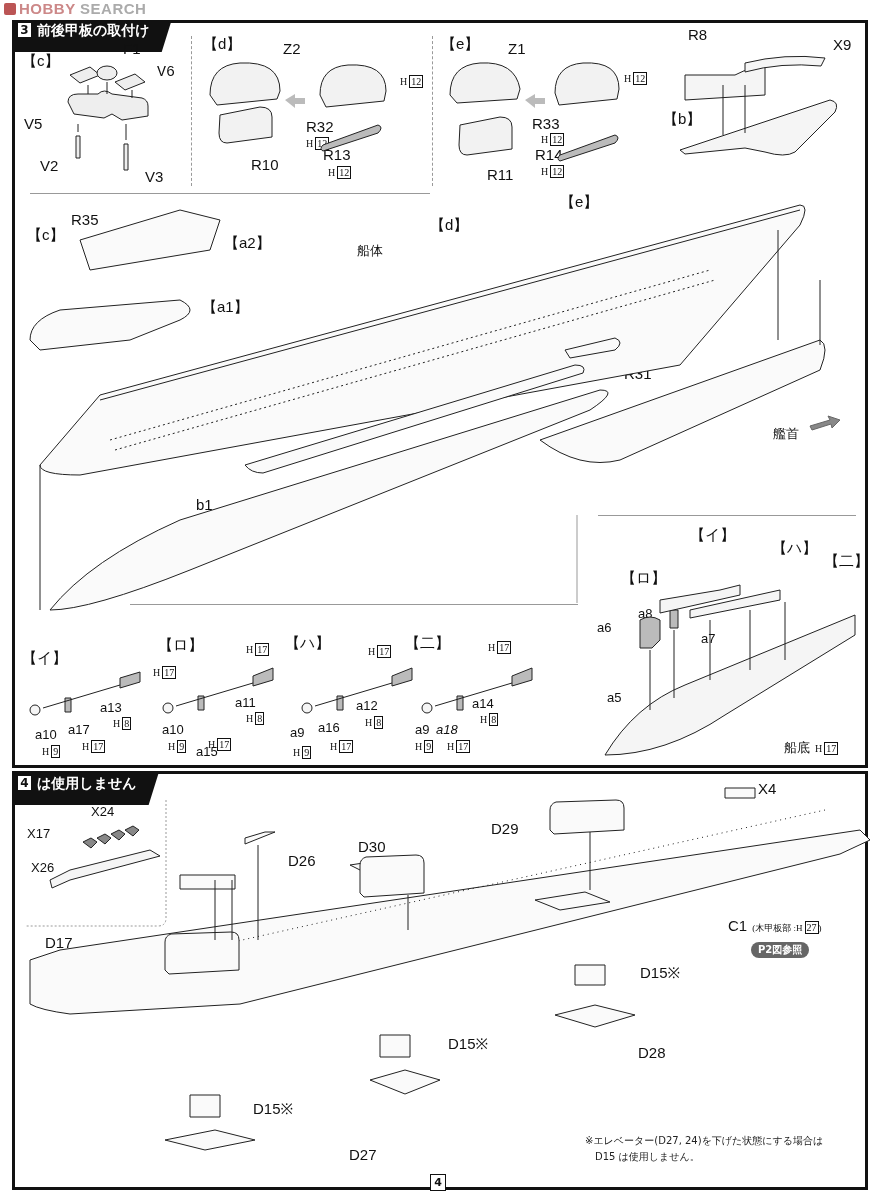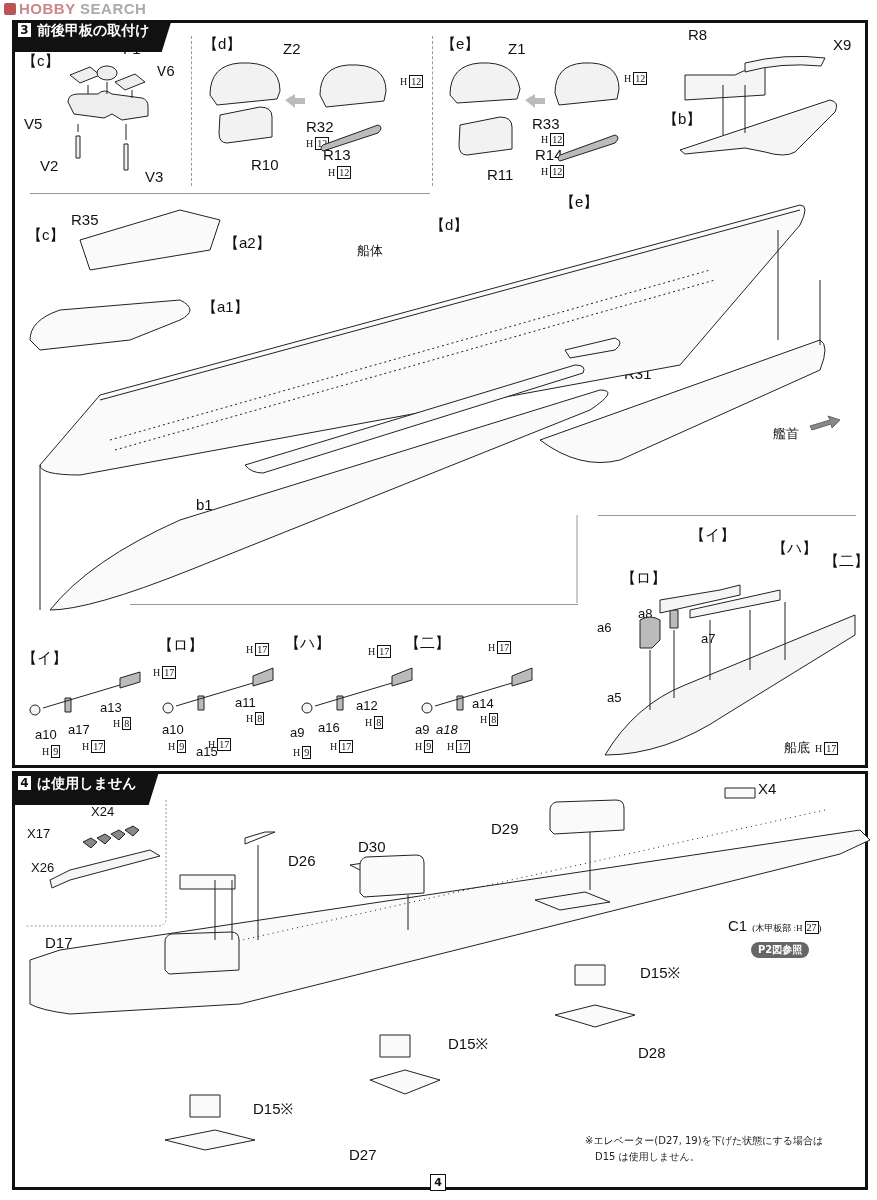--- a/index.html
+++ b/index.html
@@ -335,17 +335,17 @@
   <g stroke="#222">
     <line x1="190" y1="90" x2="190" y2="150"></line>
       <line x1="207" y1="90" x2="207" y2="150"></line>
       <line x1="233" y1="55" x2="233" y2="150"></line>
     <line x1="383" y1="105" x2="383" y2="140"></line>
       <line x1="565" y1="42" x2="565" y2="100"></line>
   </g>
 </svg>
 
 <div class="abs note" style="left:585px;top:1133px;">
-  <div>※エレベーター(D27, 19)を下げた状態にする場合は</div>
+  <div>※エレベーター(D27, 24)を下げた状態にする場合は</div>
   <div style="padding-left:10px;">D15 は使用しません。</div>
 </div>
 
 <div class="abs pagenum" style="left:430px;top:1174px;">4</div>
 
 </body></html>

